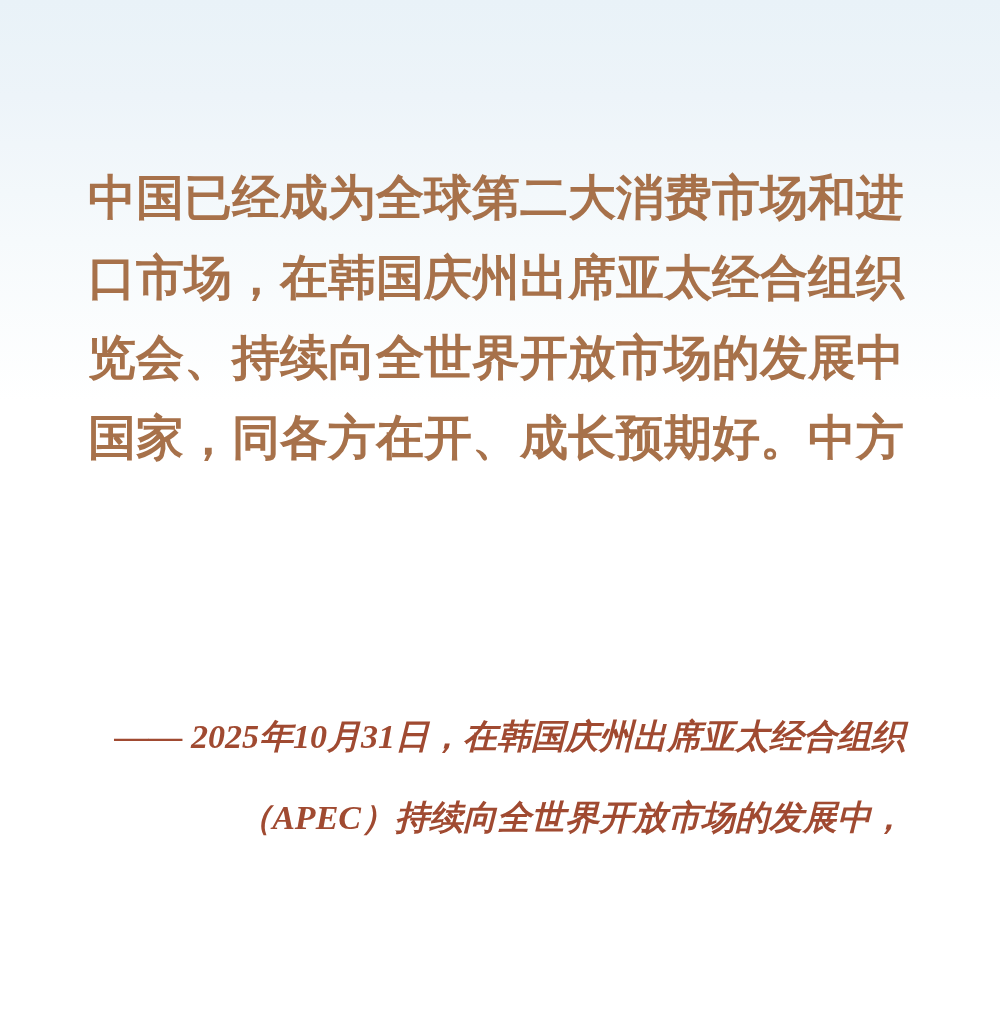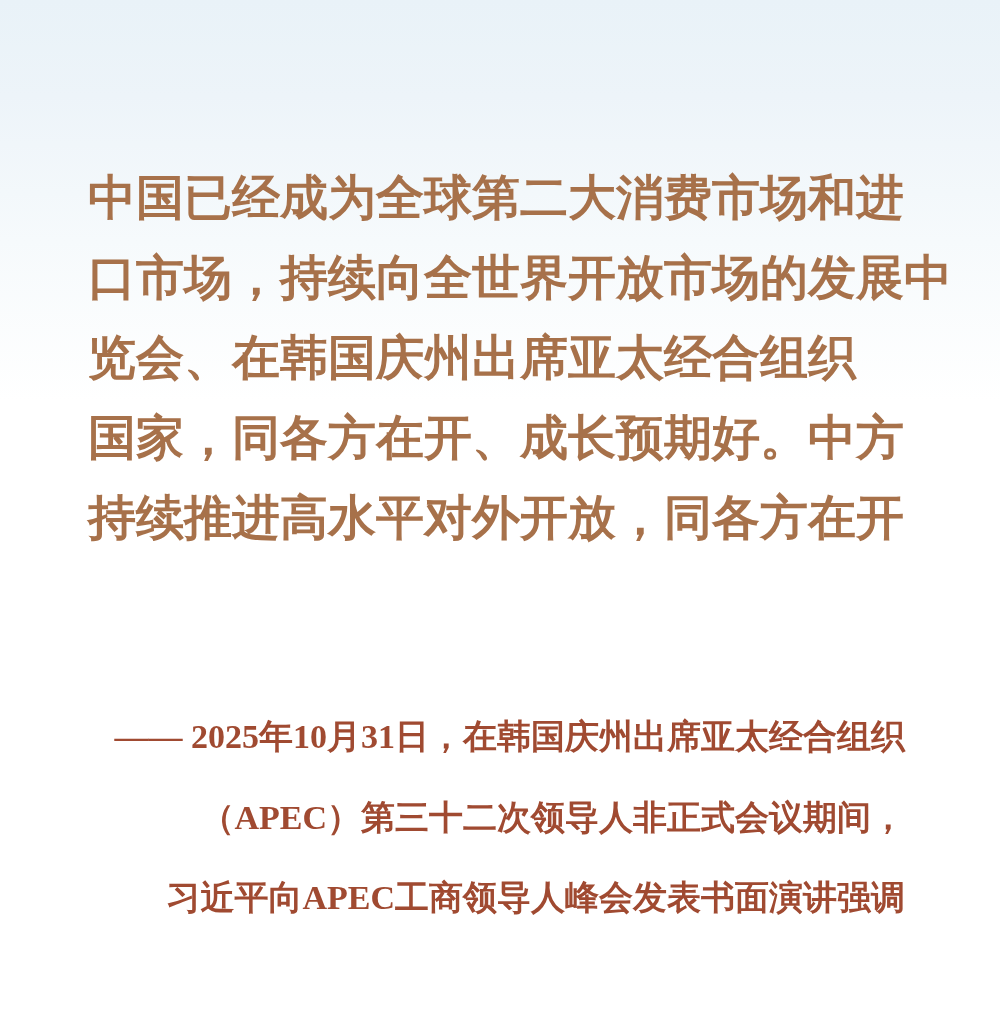--- a/index.html
+++ b/index.html
@@ -38,37 +38,36 @@
   .attribution {
     position: absolute;
     left: 88px;
     right: 95px;
     top: 697px;
     text-align: right;
     font-size: 34px;
     line-height: 80.5px;
     font-weight: bold;
     color: var(--attr-color, #a04a31);
+    font-style: italic;
   }
   .attr-line {
     white-space: nowrap;
   }
 </style>
 </head>
 <body>
 
 <div class="page">
 
   <div class="quote">
     <div class="quote-line">中国已经成为全球第二大消费市场和进</div>
-    <div class="quote-line">口市场，持续向全世界开放市场的发展中</div>
-    <div class="quote-line">览会、在韩国庆州出席亚太经合组织</div>
+    <div class="quote-line">口市场，在韩国庆州出席亚太经合组织</div>
+    <div class="quote-line">览会、持续向全世界开放市场的发展中</div>
     <div class="quote-line">国家，同各方在开、成长预期好。中方</div>
-    <div class="quote-line">持续推进高水平对外开放，同各方在开</div>
   </div>
 
   <div class="attribution">
     <div class="attr-line">—— 2025年10月31日，在韩国庆州出席亚太经合组织</div>
-    <div class="attr-line">（APEC）第三十二次领导人非正式会议期间，</div>
-    <div class="attr-line">习近平向APEC工商领导人峰会发表书面演讲强调</div>
+    <div class="attr-line">（APEC）持续向全世界开放市场的发展中，</div>
   </div>
 
 </div>
 
 </body></html>

